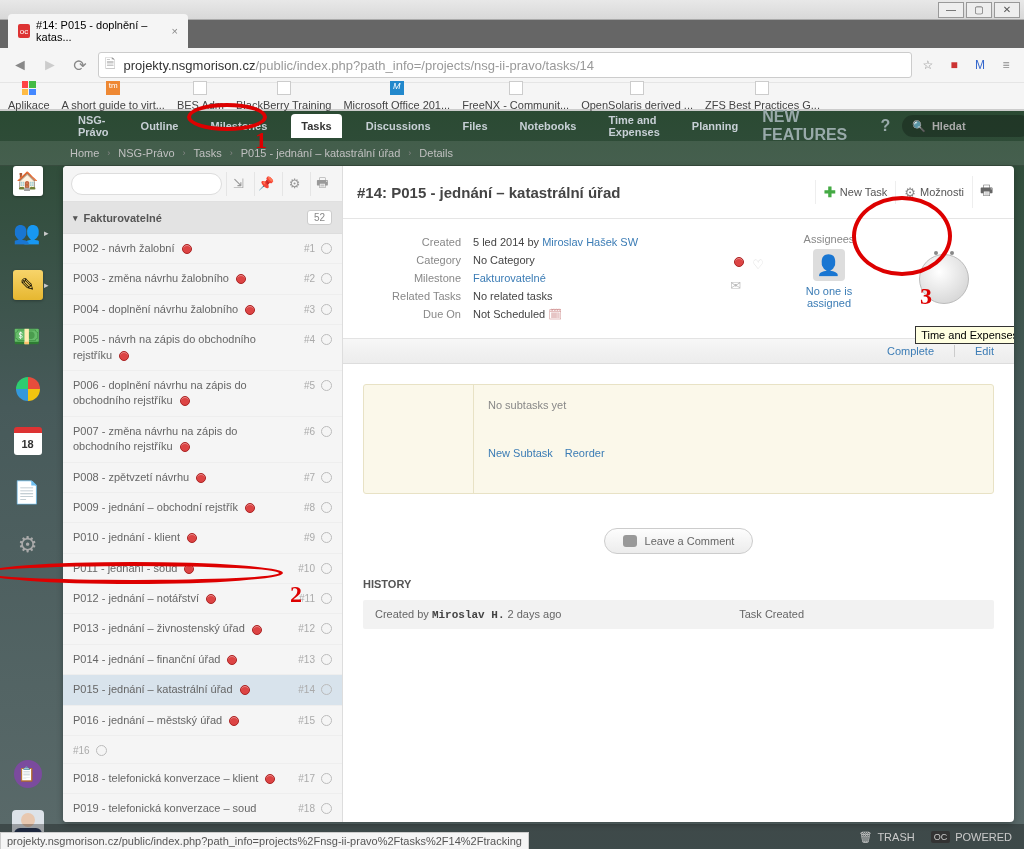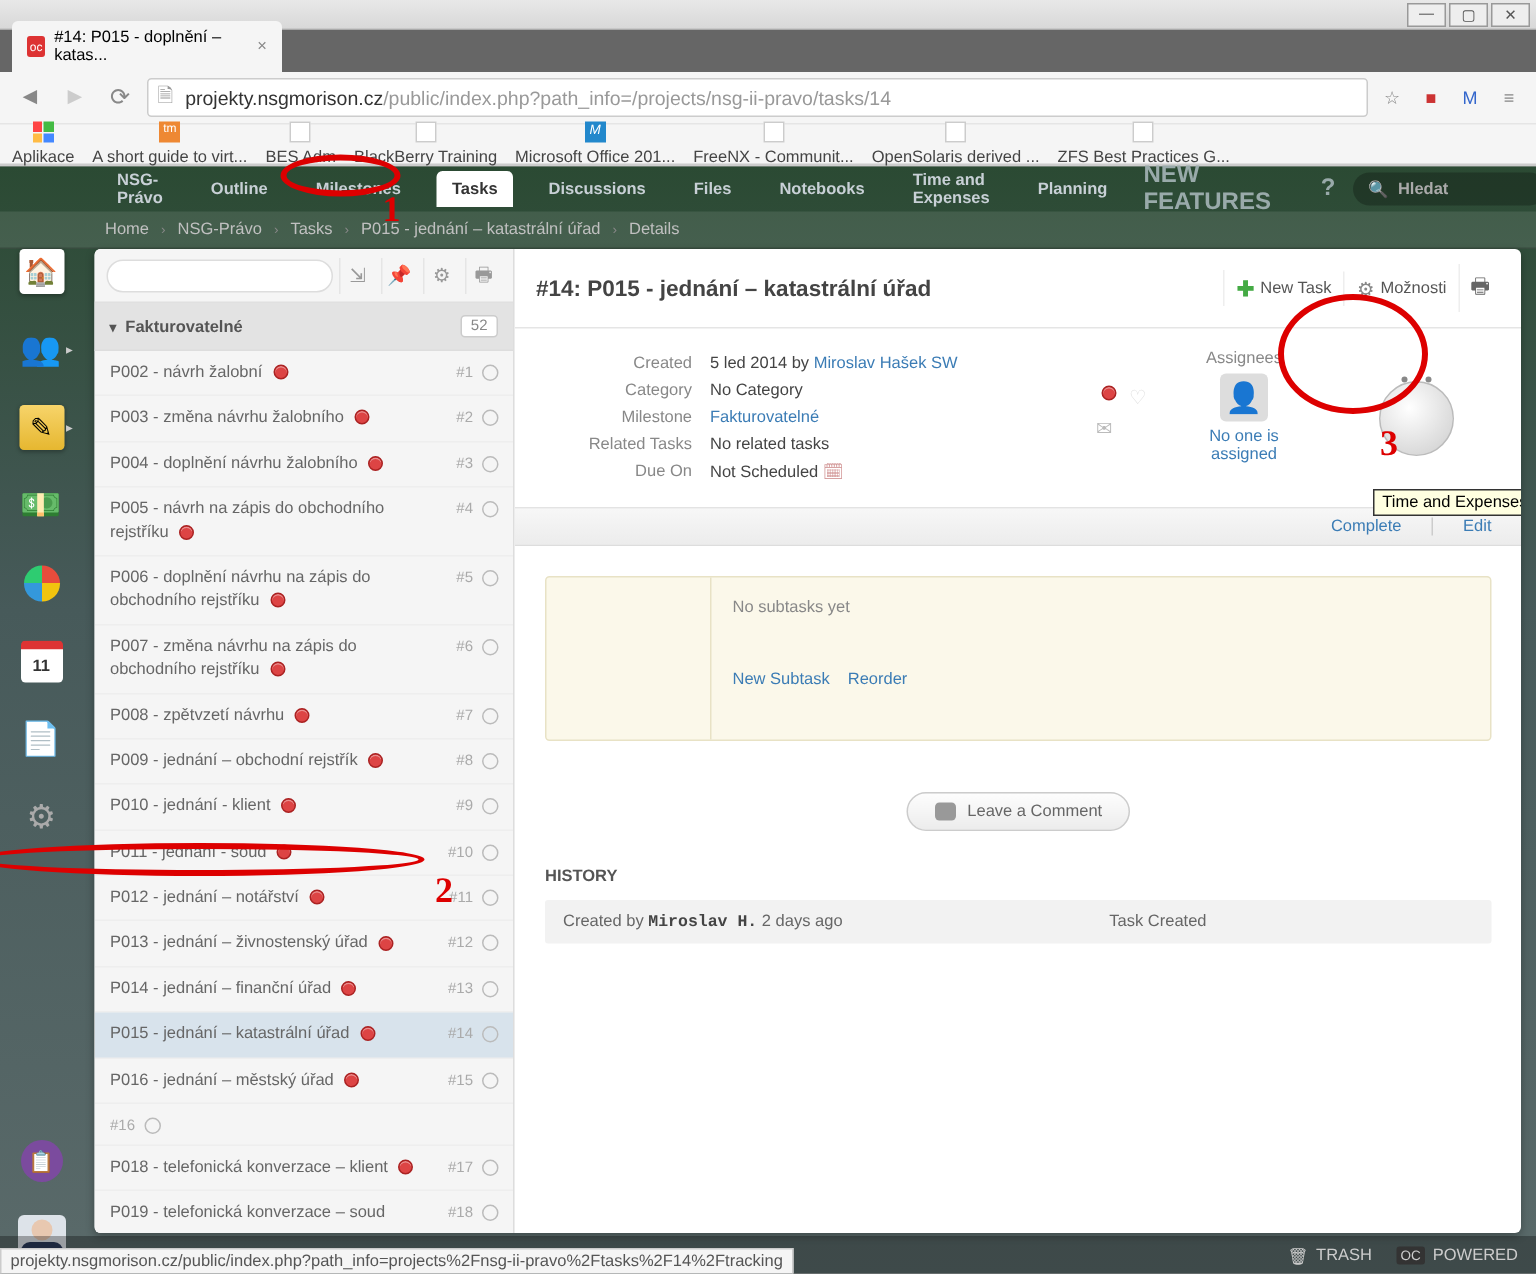--- a/index.html
+++ b/index.html
@@ -241,21 +241,21 @@
 
   <div class="icon-rail">
     <div class="rail-icon home">🏠</div>
     <div class="rail-icon" style="color:#89a">👥<span class="rail-arrow">▸</span></div>
     <div class="rail-icon rail-pencil">✎<span class="rail-arrow">▸</span></div>
     <div class="rail-icon" style="color:#7a5">💵</div>
     <div class="rail-icon">
         <span style="width:24px;height:24px;border-radius:50%;background:conic-gradient(#e74c3c 0 25%, #f1c40f 25% 50%,#3498db 50% 75%, #2ecc71 75% 100%);display:block"></span>
       </div>
     <div class="rail-icon">
-        <div class="rail-cal">11</div>
+        <div class="rail-cal">18</div>
       </div>
     <div class="rail-icon" style="color:#aaa">📄</div>
     <div class="rail-icon" style="color:#aaa">⚙</div>
     <div style="flex:1"></div>
     <div class="rail-icon" style="background:#7b4b9e;border-radius:50%;color:#fff;font-size:14px;width:28px;height:28px">📋</div>
     <div class="avatar" style="margin-bottom:8px;position:relative">
       <div style="position:absolute;top:3px;left:9px;width:14px;height:14px;background:#e8c8b0;border-radius:50%"></div>
       <div style="position:absolute;bottom:0;left:2px;width:28px;height:14px;background:#2a3a5a;border-radius:6px 6px 0 0"></div>
     </div>
   </div>

